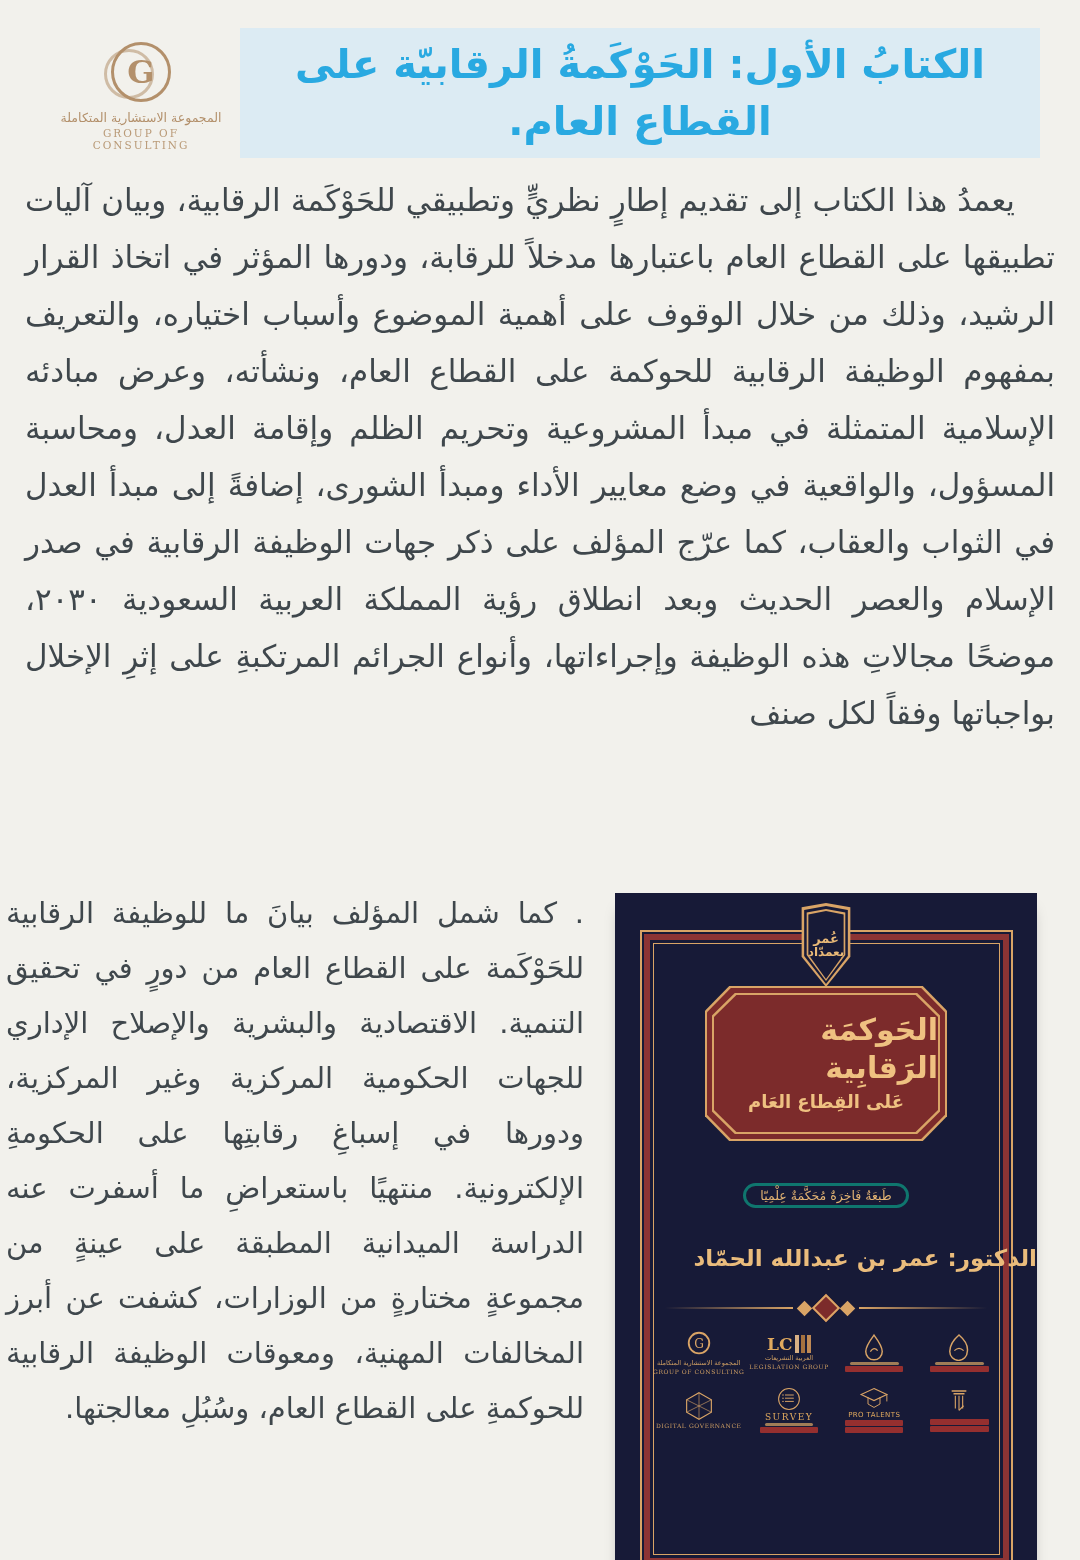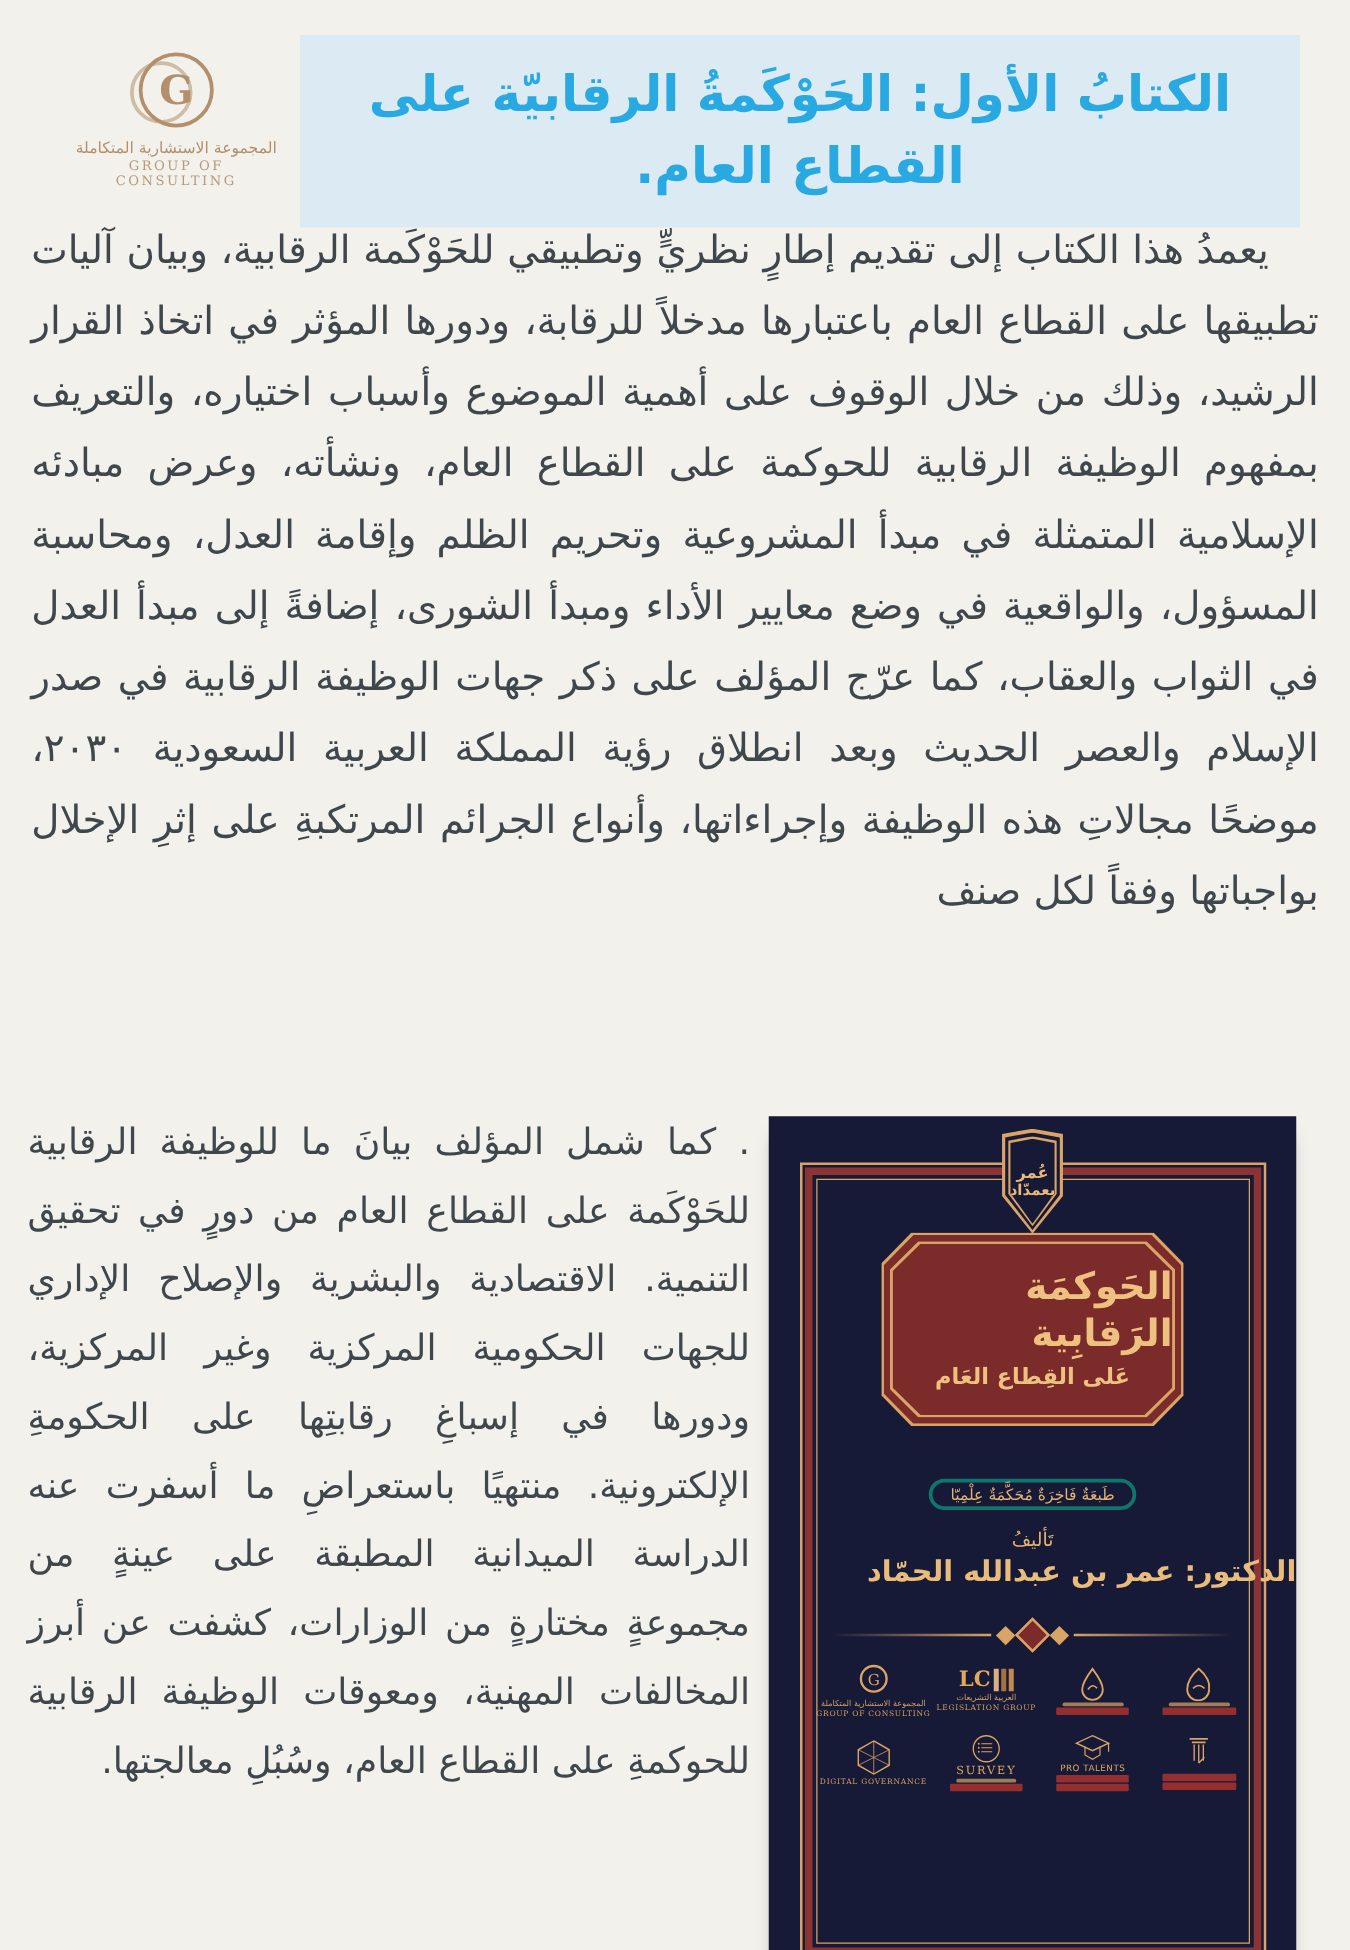--- a/index.html
+++ b/index.html
@@ -11,29 +11,29 @@
   .monogram{width:54px;height:54px;margin:0 auto;border:3px solid #b3906b;border-radius:50%;
             position:relative;display:flex;align-items:center;justify-content:center;
             font-family:"DejaVu Serif",serif;font-size:32px;font-weight:bold;color:#b3906b;}
   .monogram::before{content:"";position:absolute;left:-10px;top:4px;width:44px;height:44px;
             border:3px solid #b3906b;border-radius:50%;opacity:.55;}
   .brand-ar{margin-top:8px;font-size:12.5px;direction:rtl;}
   .brand-en{margin-top:2px;font-family:"DejaVu Serif",serif;font-size:10.5px;letter-spacing:2px;color:#b99a77;}
 
   .title-box{position:absolute;left:240px;top:28px;width:800px;min-height:128px;background:#dcebf3;
              display:flex;align-items:center;justify-content:center;}
-  .title-box h1{margin:0;padding:20px 20px;direction:rtl;text-align:center;
+  .title-box h1{margin:0;padding:8px 20px;direction:rtl;text-align:center;
                 font-size:40px;line-height:57px;font-weight:bold;color:#29a9e1;}
 
   
   .intro{position:absolute;left:25px;top:172px;width:1030px;margin:0;direction:rtl;
          text-align:justify;font-size:31px;line-height:57px;color:#3f474c;text-indent:40px;}
 
   
-  .cont{position:absolute;left:22px;top:886px;width:578px;margin:0;direction:rtl;
+  .cont{position:absolute;left:6px;top:886px;width:578px;margin:0;direction:rtl;
         text-align:justify;font-size:29px;line-height:55px;color:#3f474c;}
 
   
   .cover{position:absolute;left:615px;top:893px;width:422px;height:693px;background:#171a37;
          box-shadow:0 12px 14px -6px rgba(0,0,0,.35);}
   .frame{position:absolute;top:37px;left:25px;right:24px;bottom:18px;border:2px solid #d9a466;}
   .frame::before{content:"";position:absolute;inset:2px;border:6px solid #8c3434;}
   .frame::after{content:"";position:absolute;inset:11px;border:1px solid #d9a466;}
 
   .shield{position:absolute;top:10px;left:50%;transform:translateX(-50%);width:58px;height:84px;}
@@ -127,21 +127,20 @@
         <div class="oct o3"></div>
       <div class="oct o4">
         <span class="ct1">الحَوكمَة الرَقابِية</span>
         <span class="ct2">عَلى القِطاع العَام</span>
       </div>
     </div>
 
     <div class="edition">
       <span>طَبعَةٌ فَاخِرَةٌ مُحَكَّمَةٌ عِلْمِيّا</span>
     </div>
-    <div class="byline">تَأليفُ</div>
     <div class="author">الدكتور: عمر بن عبدالله الحمّاد</div>
 
     <div class="divider">
       <span class="dline l"></span>
       <span class="dia small"></span>
       <span class="dia big"></span>
       <span class="dia small"></span>
       <span class="dline r"></span>
     </div>
 

